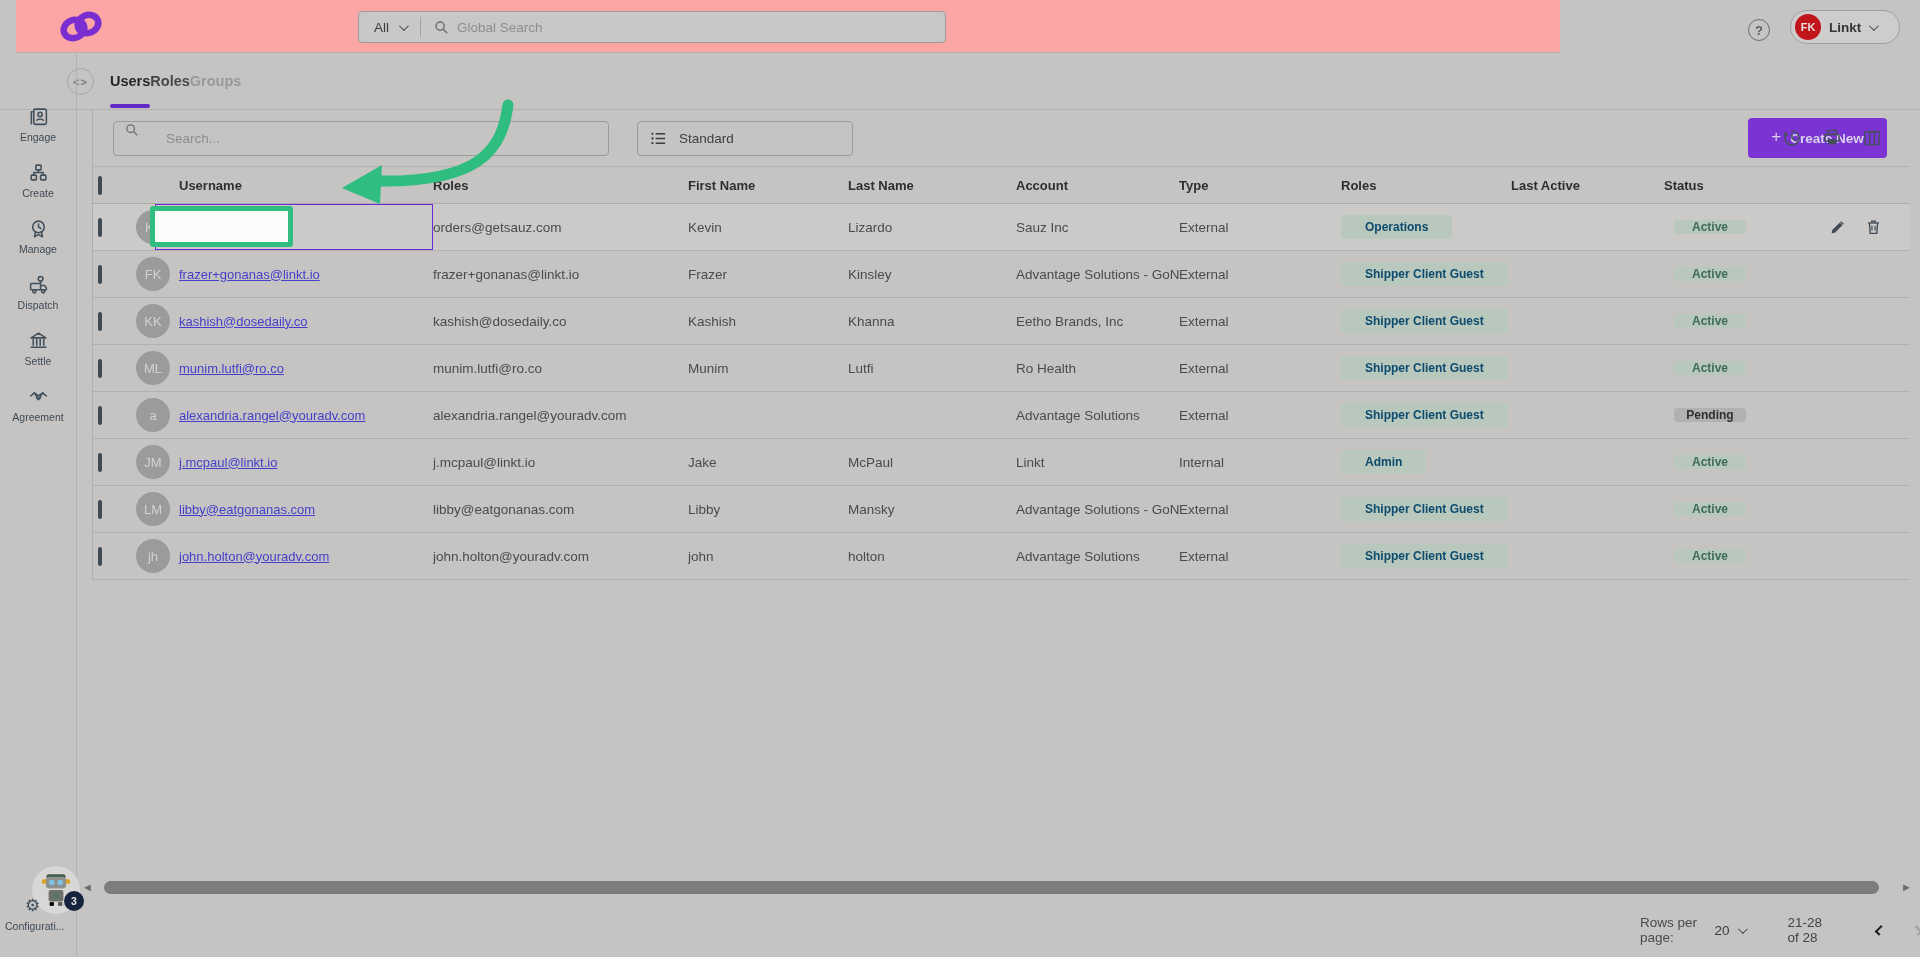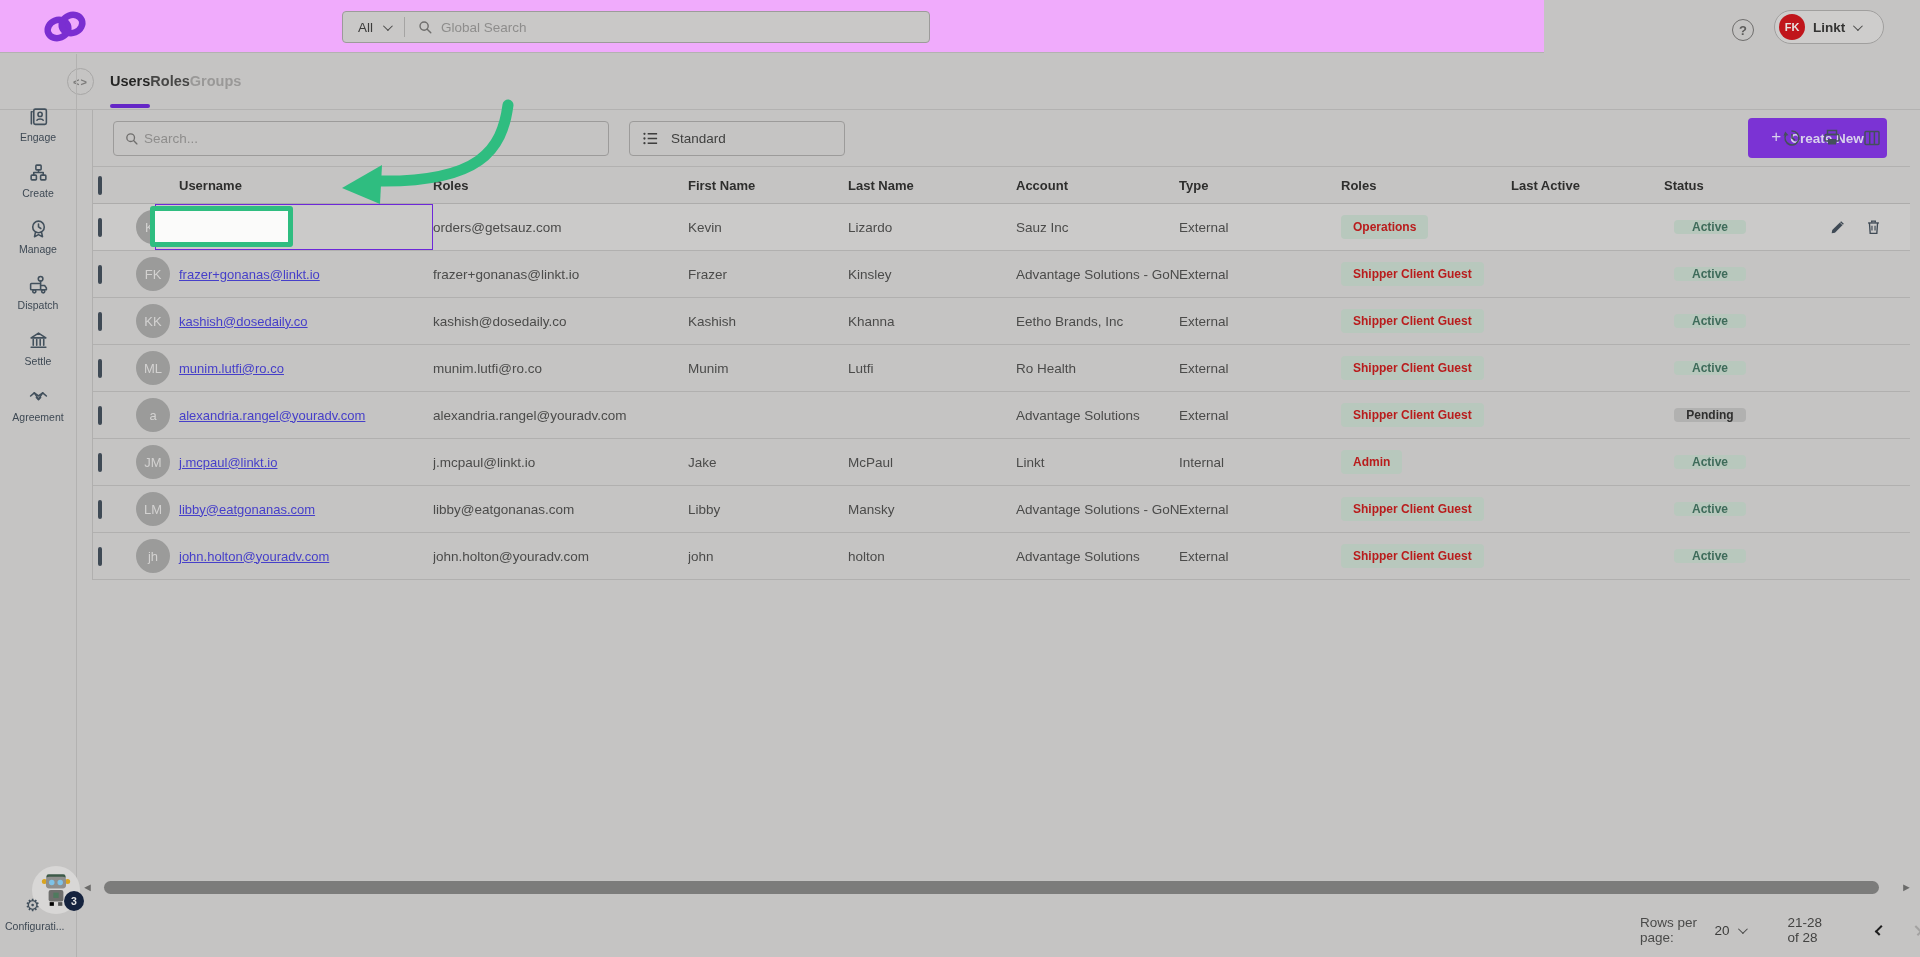--- a/index.html
+++ b/index.html
@@ -1,20 +1,20 @@
 <!DOCTYPE html>
 <html><head>
 <meta charset="utf-8">
 <style>
   * { margin:0; padding:0; box-sizing:border-box; }
   html,body { width:1920px; height:957px; overflow:hidden; }
   body { font-family:"Liberation Sans", sans-serif; background:#c5c4c3; position:relative; color:#4b4b4a; }
 
   
-  .topbar { position:absolute; left:0; top:0; width:1544px; height:53px; background:#f0abfc; border-bottom:1px solid #b3b2b1; }
+  .topbar { position:absolute; left:16px; top:0; width:1544px; height:53px; background:#fca5a5; border-bottom:1px solid #b3b2b1; }
   .logo { position:absolute; left:38px; top:9px; }
   .global-search { position:absolute; left:342px; top:11px; width:588px; height:32px; border:1px solid #9c9b9a; border-radius:4px; display:flex; align-items:center; background:#c9c8c7; }
   .scope { display:flex; align-items:center; gap:10px; padding:0 14px 0 15px; cursor:pointer; }
   .scope-label { font-size:13.5px; color:#3c3c3b; }
   .chev { width:7px; height:7px; border-right:1.8px solid #4a4a49; border-bottom:1.8px solid #4a4a49; transform:rotate(45deg) translateY(-2px); display:inline-block; }
   .gs-divider { width:1px; height:20px; background:#a5a4a3; }
   .gs-input-wrap { display:flex; align-items:center; gap:8px; padding-left:12px; flex:1; }
   .gs-input-wrap input, .tb-search input { border:none; outline:none; background:transparent; font-family:inherit; font-size:13.5px; color:#3f3f3e; flex:1; }
   input::placeholder { color:#8e8d8c; opacity:1; }
   .help-circle { position:absolute; left:1732px; top:19px; width:22px; height:22px; border:1.6px solid #6f6e6d; border-radius:50%; color:#5d5c5b; font-size:13px; font-weight:700; display:flex; align-items:center; justify-content:center; cursor:pointer; }
@@ -40,38 +40,38 @@
   .side-label { font-size:10.5px; color:#3e4954; }
   .config-cluster { position:absolute; left:0; bottom:0; width:77px; height:95px; }
   .robot-circle { position:absolute; left:32px; top:4px; width:48px; height:48px; border-radius:50%; background:#d8d7d6; display:flex; align-items:center; justify-content:center; cursor:pointer; }
   .robot-badge { position:absolute; left:64px; top:29px; width:20px; height:20px; border-radius:50%; background:#15233e; color:#e6e6e5; font-size:10.5px; font-weight:700; display:flex; align-items:center; justify-content:center; }
   .gear { position:absolute; left:25px; top:33px; font-size:17px; color:#42505c; cursor:pointer; }
   .config-label { position:absolute; left:5px; top:58px; width:70px; font-size:10.5px; color:#3e4954; white-space:nowrap; overflow:hidden; }
 
   
   .panel { position:absolute; left:92px; top:110px; width:1818px; border-left:1px solid #b0afae; }
   .toolbar { height:56px; display:flex; align-items:center; position:relative; }
-  .tb-search { margin-left:20px; width:496px; height:35px; border:1px solid #9c9b9a; border-radius:4px; display:flex; align-items:center; gap:5px; padding:0 10px; }
-  .tb-view { margin-left:20px; width:216px; height:35px; border:1px solid #9c9b9a; border-radius:4px; display:flex; align-items:center; gap:12px; padding:0 12px; cursor:pointer; }
+  .tb-search { margin-left:20px; width:496px; height:35px; border:1px solid #9c9b9a; border-radius:4px; display:flex; gap:27px; padding:0 10px; }
+  .tb-view { margin-left:28px; width:216px; height:35px; border:1px solid #9c9b9a; border-radius:4px; display:flex; align-items:center; gap:12px; padding:0 12px; cursor:pointer; }
   .tb-view-label { font-size:13.5px; color:#3f3f3e; }
   .tb-icons { position:absolute; right:28px; top:0; height:100%; display:flex; align-items:center; gap:20px; }
   .tb-icons svg { cursor:pointer; }
 
   
   .tgrid { --cols:43px 297px 255px 160px 168px 163px 162px 170px 153px 135px 112px; }
   .thead { display:grid; grid-template-columns:var(--cols); height:38px; align-items:center; border-top:1px solid #b2b1b0; border-bottom:1px solid #adacab; font-size:13px; font-weight:700; color:#2e2e2d; }
   .thead .hc-username { padding-left:43px; }
   .trow { display:grid; grid-template-columns:var(--cols); height:47px; align-items:center; border-bottom:1px solid #b1b0af; position:relative; font-size:13.5px; color:#4b4b4a; }
   .trow.highlighted-row { background:#cbcac9; }
   .cell { white-space:nowrap; overflow:hidden; padding-right:4px; }
   .checkbox { width:17px; height:17px; border:2px solid #3f4a55; border-radius:4px; margin-left:5px; background:transparent; cursor:pointer; }
   .cell-user { display:flex; align-items:center; overflow:visible; }
   .avatar { width:34px; height:34px; border-radius:50%; background:#9b9b9a; color:#d3d2d1; font-size:13px; display:flex; align-items:center; justify-content:center; flex:none; }
   .username-link { margin-left:9px; font-size:13px; color:#463fc9; text-decoration:underline; cursor:pointer; white-space:nowrap; }
-  .role-badge { display:inline-block; background:#b8c8bd; color:#b91c1c; font-size:12px; font-weight:700; padding:5px 12px; border-radius:4px; }
+  .role-badge { display:inline-block; background:#b8c8bd; color:#0c4a6e; font-size:12px; font-weight:700; padding:5px 24px; border-radius:4px; }
   .status-badge { display:block; width:72px; margin-left:10px; background:#b8c8bd; color:#3e6b5a; font-size:12px; font-weight:700; text-align:center; padding:0 0; border-radius:4px; }
   .status-badge.pending { background:#b1b1b0; color:#2f2f2e; }
   .row-actions { display:none; align-items:center; gap:18px; padding-left:30px; }
   .trow.show-actions .row-actions { display:flex; }
   .row-actions svg { cursor:pointer; }
 
   
   .edit-outline { display:none; position:absolute; left:62px; top:0px; width:278px; height:46px; border:1.5px solid #6d28d9; z-index:2; }
   .highlight-box { display:none; position:absolute; left:57px; top:2px; width:143px; height:41px; background:#fbfbfa; border:5px solid #2fbd80; border-radius:3px; z-index:3; align-items:center; padding-left:7px; }
   .trow.highlighted-row .edit-outline { display:block; }

